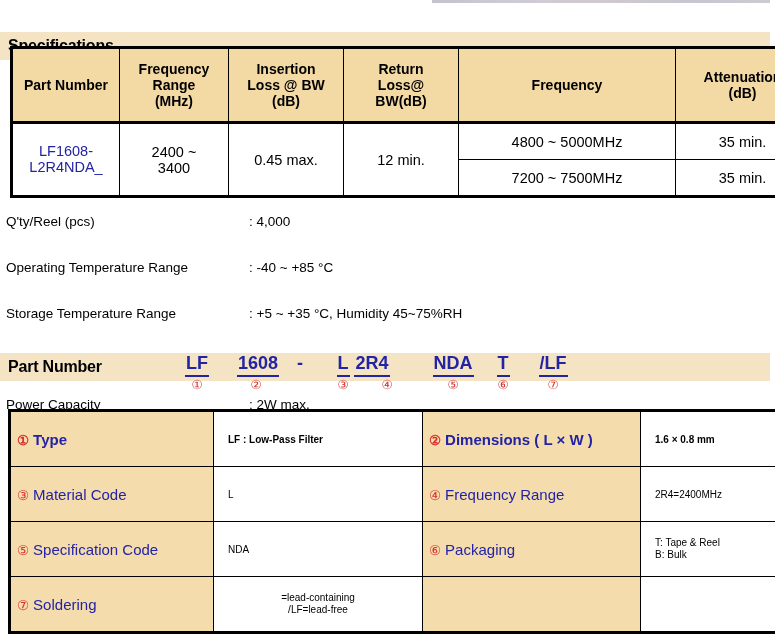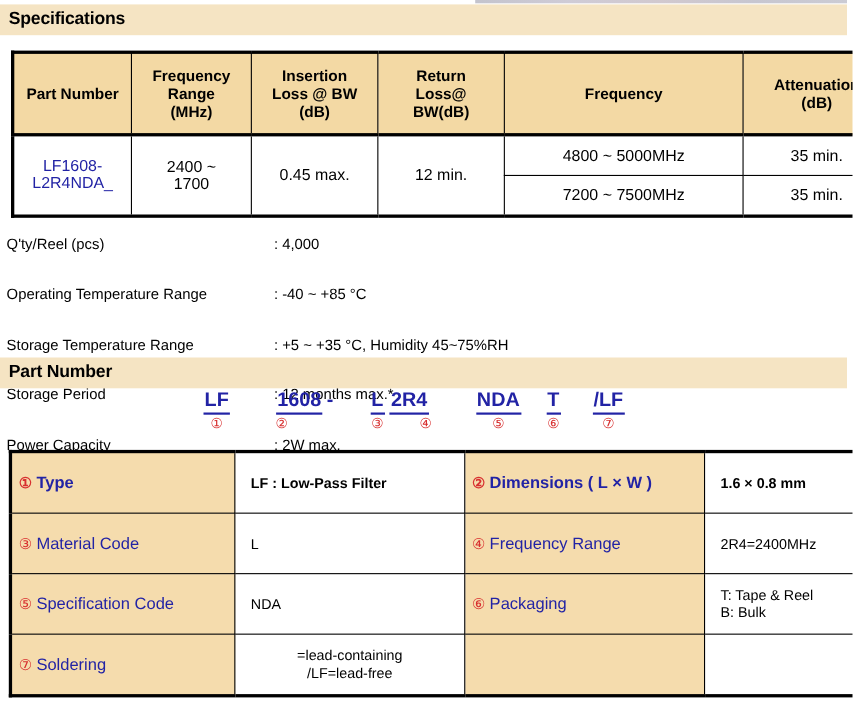--- a/index.html
+++ b/index.html
@@ -36,20 +36,21 @@
   .banner {
     background: #f5e4c3;
     height: 28px;
     line-height: 28px;
     font-size: 16px;
     font-weight: bold;
     letter-spacing: -0.2px;
     padding-left: 8px;
     box-sizing: border-box;
     color: #000;
+    margin-top: 28px;
   }
   #spec-banner {
     position: absolute;
     left: 0px; top: 4px; width: 770px;
   }
   #pn-banner {
     position: absolute;
     left: 0px; top: 325px; width: 770px;
   }
 
@@ -136,21 +137,21 @@
     position: absolute;
     left: 8px;
     top: 409px;
     width: 755px;
     border-collapse: collapse;
     table-layout: fixed;
   }
   table.pn td {
     border: 1px solid #000;
     vertical-align: middle;
-    font-size: 13px;
+    font-size: 10px;
     height: 50px;
     padding: 2px 6px;
   }
   table.pn td.lbl {
     background: #f5dcad;
     color: #2223a5;
     font-size: 15px;
     text-align: left;
   }
   table.pn td.val {
@@ -204,21 +205,21 @@
     </tr>
     <tr></tr>
 
     <tr class="subrow">
       <td rowspan="2" class="partnum-cell outer-left outer-bottom">
         <span>LF1608-</span><br>
         <span>L2R4NDA_</span>
       </td>
       <td rowspan="2" class="outer-bottom">
         <span>2400 ~</span><br>
-        <span>1700</span>
+        <span>3400</span>
       </td>
       <td rowspan="2" class="outer-bottom">0.45 max.</td>
       <td rowspan="2" class="outer-bottom">12 min.</td>
       <td>4800 ~ 5000MHz</td>
       <td class="outer-right">35 min.</td>
     </tr>
     <tr class="subrow">
       <td class="outer-bottom">7200 ~ 7500MHz</td>
       <td class="outer-right outer-bottom">35 min.</td>
     </tr>
@@ -231,21 +232,21 @@
     <span class="line"><span class="lbl">Storage Temperature Range</span><span>: +5 ~ +35 °C, Humidity 45~75%RH</span></span>
     <span class="line"><span class="lbl">Storage Period</span><span>: 12 months max.*</span></span>
     <span class="line"><span class="lbl">Power Capacity</span><span>: 2W max.</span></span>
   </div>
 
   <div class="banner" id="pn-banner">Part Number</div>
 
   <div class="pnstring" id="pn-string">
       <div class="tok" style="left: 174px; width: 46px; text-decoration: underline;"><span class="txt">LF</span></div>
       <div class="idx" style="left: 174px; width: 46px;">①</div>
-      <div class="tok" style="left: 240px; width: 64px;"><span class="txt">1608</span></div>
+      <div class="tok" style="left: 226px; width: 64px;"><span class="txt">1608</span></div>
       <div class="idx" style="left: 224px; width: 64px;">②</div>
       <div class="tok dash" style="left: 290px; width: 20px;"><span class="txt">-</span></div>
       <div class="tok" style="left: 330px; width: 26px;"><span class="txt">L</span></div>
       <div class="idx" style="left: 330px; width: 26px;">③</div>
       <div class="tok" style="left: 345px; width: 54px;"><span class="txt">2R4</span></div>
       <div class="idx" style="left: 360px; width: 54px;">④</div>
       <div class="tok" style="left: 424px; width: 58px;"><span class="txt">NDA</span></div>
       <div class="idx" style="left: 424px; width: 58px;">⑤</div>
       <div class="tok" style="left: 490px; width: 26px;"><span class="txt">T</span></div>
       <div class="idx" style="left: 490px; width: 26px;">⑥</div>

